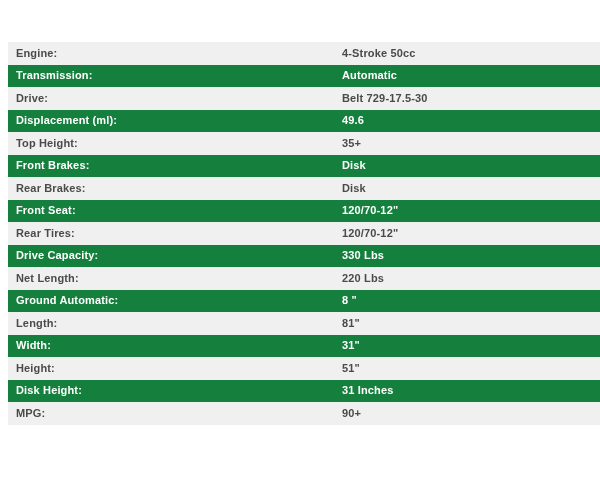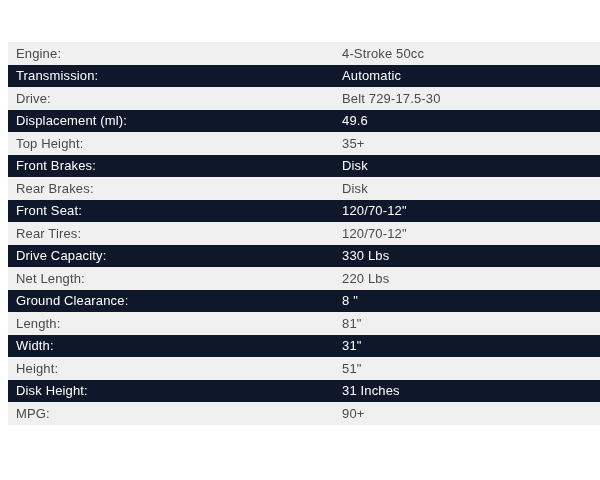--- a/index.html
+++ b/index.html
@@ -21,37 +21,38 @@
   }
   table.spec-table {
     border-collapse: collapse;
     width: 100%;
     table-layout: fixed;
   }
   table.spec-table tr {
     height: 22.5px;
   }
   table.spec-table td {
-    font-size: 13px;
+    font-size: 11px;
     line-height: 11px;
     padding: 0 0 0 8px;
     vertical-align: middle;
     letter-spacing: 0.15px;
     white-space: nowrap;
     overflow: hidden;
+    font-weight: bold;
   }
   td.col-label { width: 318px; }
   td.col-value { width: 266px; padding-left: 10px; }
 
   tr.row-odd td {
     background: #f0f0f0;
     color: #4a4a4a;
   }
   tr.row-even td {
-    background: #0f172a;
+    background: #15803d;
     color: #ffffff;
   }
 </style>
 </head>
 <body>
 
 <div class="spec-wrap">
   <table class="spec-table">
     <tbody>
         <tr class="row-odd">
@@ -92,21 +93,21 @@
         </tr>
         <tr class="row-even">
           <td class="col-label">Drive Capacity:</td>
           <td class="col-value">330 Lbs</td>
         </tr>
         <tr class="row-odd">
           <td class="col-label">Net Length:</td>
           <td class="col-value">220 Lbs</td>
         </tr>
         <tr class="row-even">
-          <td class="col-label">Ground Clearance:</td>
+          <td class="col-label">Ground Automatic:</td>
           <td class="col-value">8 "</td>
         </tr>
         <tr class="row-odd">
           <td class="col-label">Length:</td>
           <td class="col-value">81"</td>
         </tr>
         <tr class="row-even">
           <td class="col-label">Width:</td>
           <td class="col-value">31"</td>
         </tr>

